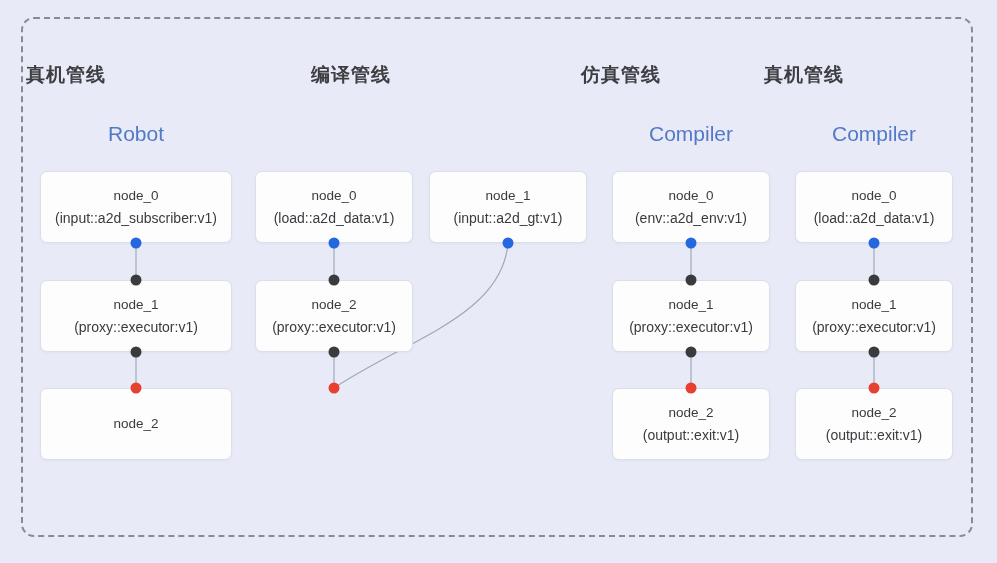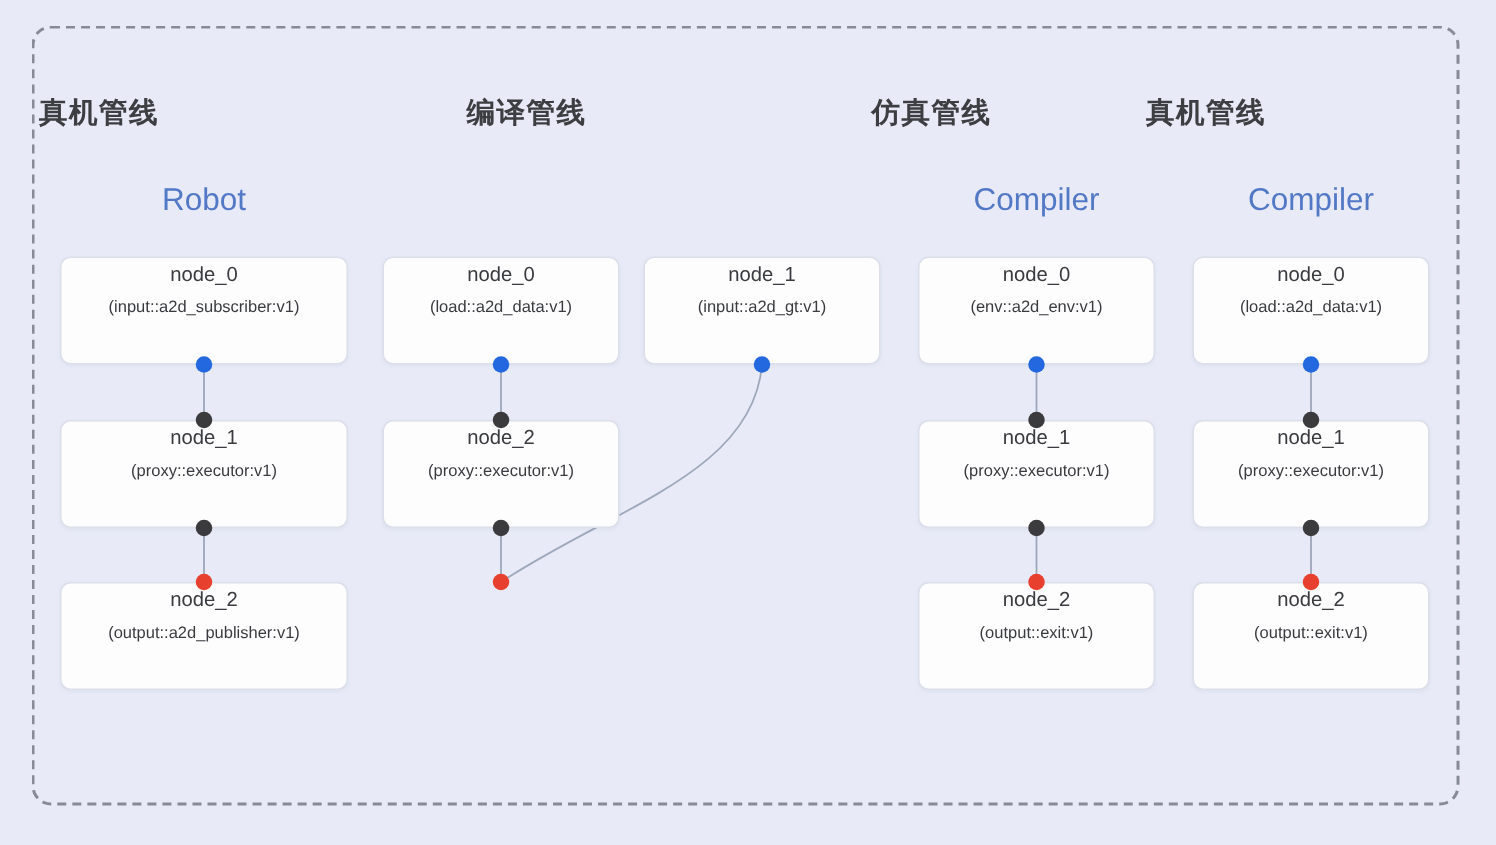--- a/index.html
+++ b/index.html
@@ -44,31 +44,31 @@
   }
   .node {
     position: absolute;
     background: #fdfdfe;
     border: 1px solid #dcdfe9;
     border-radius: 7px;
     box-shadow: 0 1px 3px rgba(90,100,130,0.07);
     display: flex;
     flex-direction: column;
     align-items: center;
-    justify-content: flex-start;
+    justify-content: center;
     box-sizing: border-box;
     z-index: 2;
   }
   .node-name {
     font-size: 13.5px;
     color: #3a3b3f;
     line-height: 22px;
   }
   .node-plugin {
-    font-size: 11px;
+    font-size: 14px;
     color: #3a3b3f;
     line-height: 22px;
   }
   .edges-svg {
     position: absolute;
     left: 0;
     top: 0;
     z-index: 1;
   }
   .port {
@@ -119,21 +119,20 @@
   <div class="node" style="left:40px;top:171px;width:192px;height:72px">
     <div class="node-name">node_0</div>
     <div class="node-plugin">(input::a2d_subscriber:v1)</div>
   </div>
   <div class="node" style="left:40px;top:280px;width:192px;height:72px">
     <div class="node-name">node_1</div>
     <div class="node-plugin">(proxy::executor:v1)</div>
   </div>
   <div class="node" style="left:40px;top:388px;width:192px;height:72px">
     <div class="node-name">node_2</div>
-    <div class="node-plugin">(output::a2d_publisher:v1)</div>
   </div>
 
   <div class="node" style="left:255px;top:171px;width:158px;height:72px">
     <div class="node-name">node_0</div>
     <div class="node-plugin">(load::a2d_data:v1)</div>
   </div>
   <div class="node" style="left:429px;top:171px;width:158px;height:72px">
     <div class="node-name">node_1</div>
     <div class="node-plugin">(input::a2d_gt:v1)</div>
   </div>

